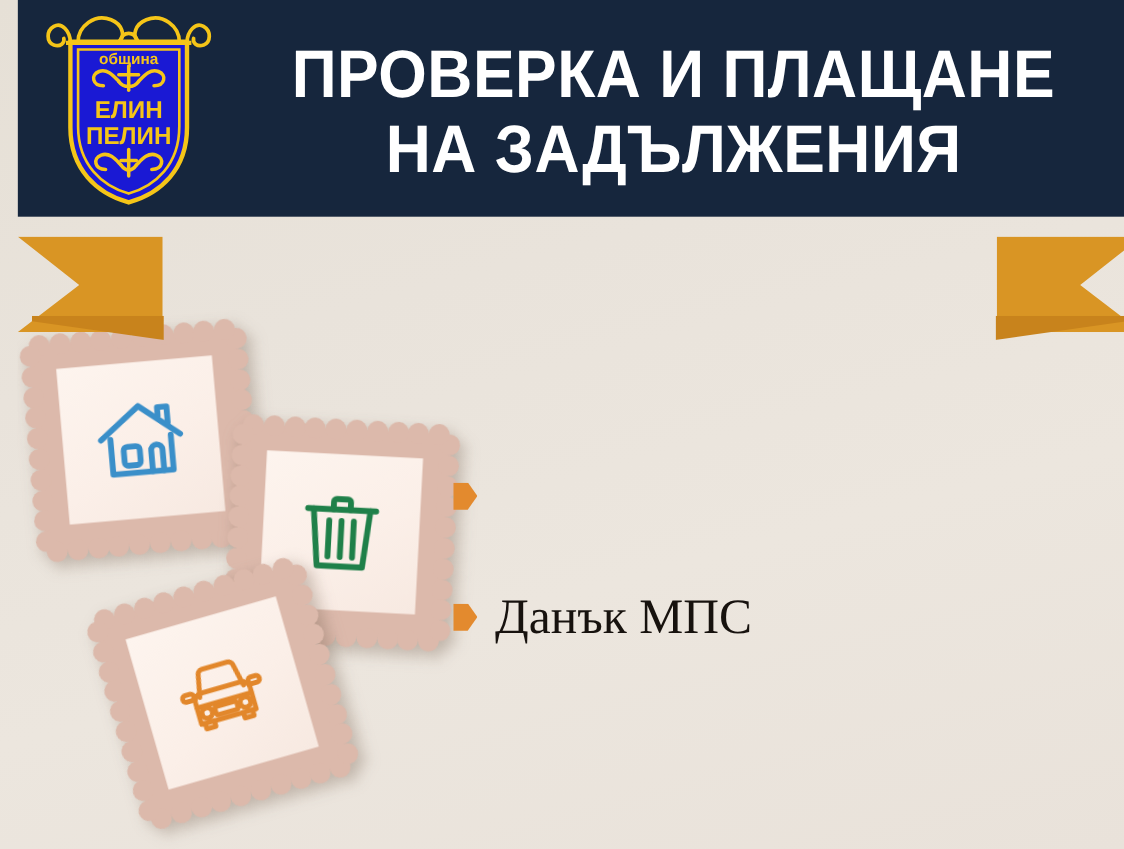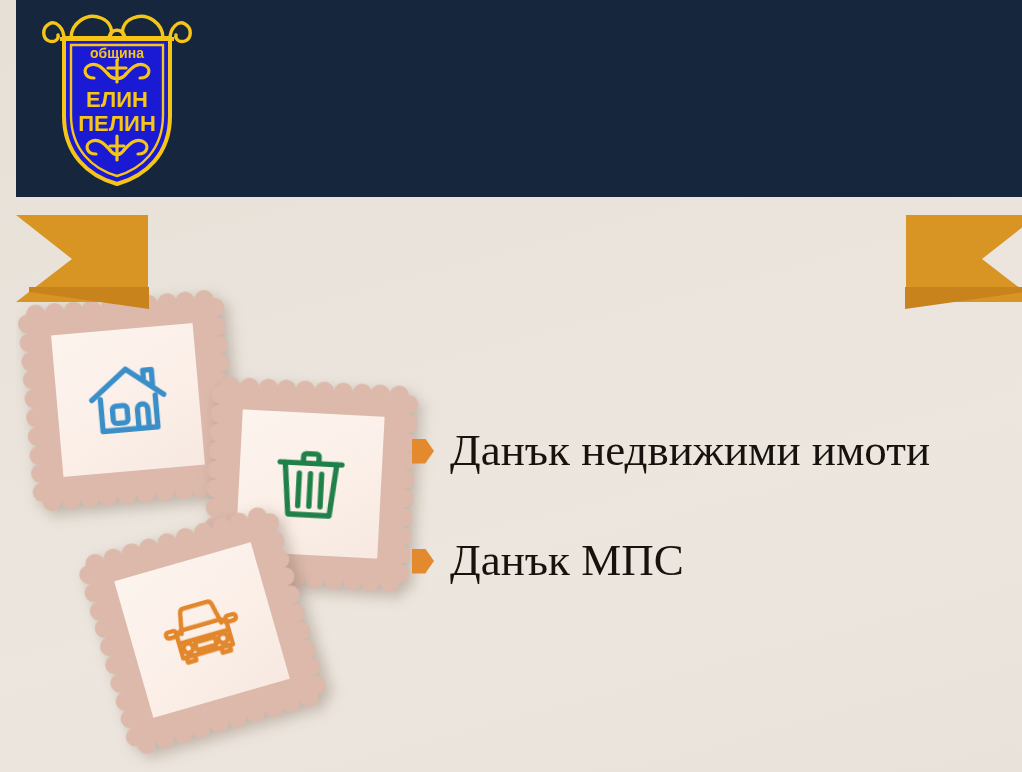--- a/index.html
+++ b/index.html
@@ -245,20 +245,24 @@
         <path d="M72 138 H86"></path>
         <path d="M72 142 C76 148 82 148 86 142"></path>
       </g>
 
       <text x="79" y="50" text-anchor="middle" fill="#f5c518" font-family="Liberation Sans, sans-serif" font-size="14" font-weight="bold">община</text>
       <text x="79" y="99" text-anchor="middle" fill="#f5c518" font-family="Liberation Sans, sans-serif" font-size="22" font-weight="bold">ЕЛИН</text>
       <text x="79" y="123" text-anchor="middle" fill="#f5c518" font-family="Liberation Sans, sans-serif" font-size="22" font-weight="bold">ПЕЛИН</text>
     </svg>
   </div>
 
+  <div class="header-titles">
+    <div class="title-line">ПРОВЕРКА И ПЛАЩАНЕ</div>
+    <div class="title-line">НА ЗАДЪЛЖЕНИЯ</div>
+  </div>
 
   <div class="ribbon-wrap">
     <div class="ribbon-tail left"></div>
     <div class="ribbon-tail right"></div>
     <div class="ribbon-fold left"></div>
     <div class="ribbon-fold right"></div>
   </div>
 
   <div class="stamps">
 
@@ -436,21 +440,20 @@
             <rect x="80" y="42" width="12" height="7" rx="3"></rect>
           </g>
         </svg>
       </div>
     </div>
   </div>
 
   <div class="bullet-list">
     <div class="bullet-item">
       <span class="bullet-marker"></span>
-      <span class="bullet-label">Данък недвижими имоти</span>
     </div>
     <div class="bullet-item">
       <span class="bullet-marker"></span>
       <span class="bullet-label">Данък МПС</span>
     </div>
   </div>
 
 </div>
 
 </body></html>

